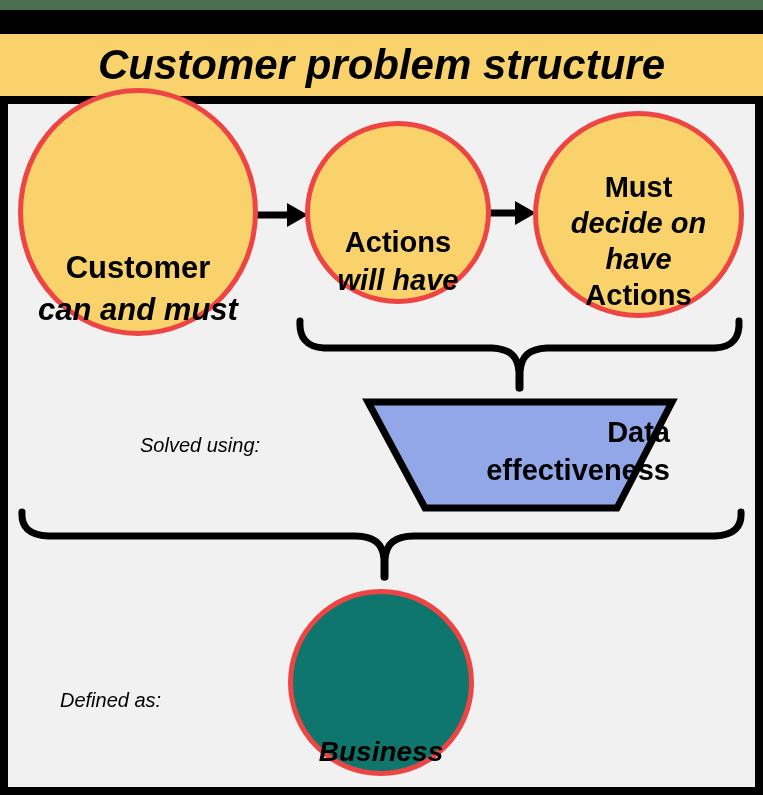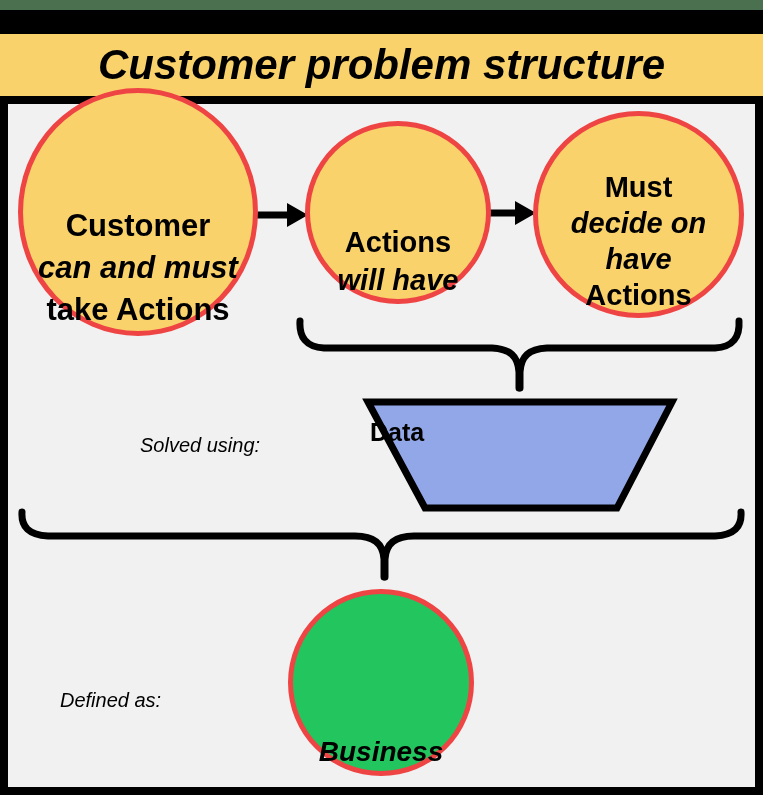--- a/index.html
+++ b/index.html
@@ -52,29 +52,29 @@
     align-items: center; justify-content: flex-end;
     text-align: center;
     color: #000;
     font-weight: 700;
   }
   .circle-1 { left: 18px;  top: 88px;  width: 240px; height: 248px; font-size: 31px; line-height: 42px; }
   .circle-2 { left: 305px; top: 121px; width: 186px; height: 183px; font-size: 29px; line-height: 38px; }
   .circle-3 { left: 533px; top: 111px; width: 211px; height: 207px; font-size: 29px; line-height: 36px; }
   .circle-business {
     left: 288px; top: 589px; width: 186px; height: 187px;
-    background: #22c55e;
+    background: #0f766e;
     font-size: 28px; line-height: 38px;
     font-style: italic;
   }
   .em { font-style: italic; }
   .trapezoid-text {
     position: absolute; left: 370px; top: 413px; width: 300px;
-    text-align: left;
-    font-size: 25px; line-height: 38px;
+    text-align: right;
+    font-size: 29px; line-height: 38px;
     font-weight: 700; color: #000;
   }
   .side-label {
     position: absolute;
     font-size: 20px;
     font-style: italic;
     color: #000;
     text-align: left;
   }
   .label-solved  { left: 140px; top: 434px; width: 230px; }
@@ -113,37 +113,37 @@
 
     <g fill="none" stroke="#000" stroke-width="7" stroke-linecap="round">
       <path d="M 22 512 C 21 527 29 535 48 536 L 355 536 C 373 536 383 543 384 559 L 384 577"></path>
       <path d="M 741 512 C 742 527 734 535 715 536 L 414 536 C 396 536 386 543 385 559 L 385 577"></path>
     </g>
   </svg>
 
   <div class="circle circle-1">
     <span>Customer</span>
     <span class="em">can and must</span>
-    <span>take Actions</span>
   </div>
 
   <div class="circle circle-2">
     <span>Actions</span>
     <span class="em">will have</span>
   </div>
 
   <div class="circle circle-3">
     <span>Must</span>
     <span class="em">decide on</span>
     <span class="em">have</span>
     <span>Actions</span>
   </div>
 
   <div class="trapezoid-text">
     <div>Data</div>
+    <div>effectiveness</div>
   </div>
 
   <div class="side-label label-solved">Solved using:</div>
   <div class="side-label label-defined">Defined as:</div>
 
   <div class="circle circle-business">
     <span>Business</span>
   </div>
 
 </div>

